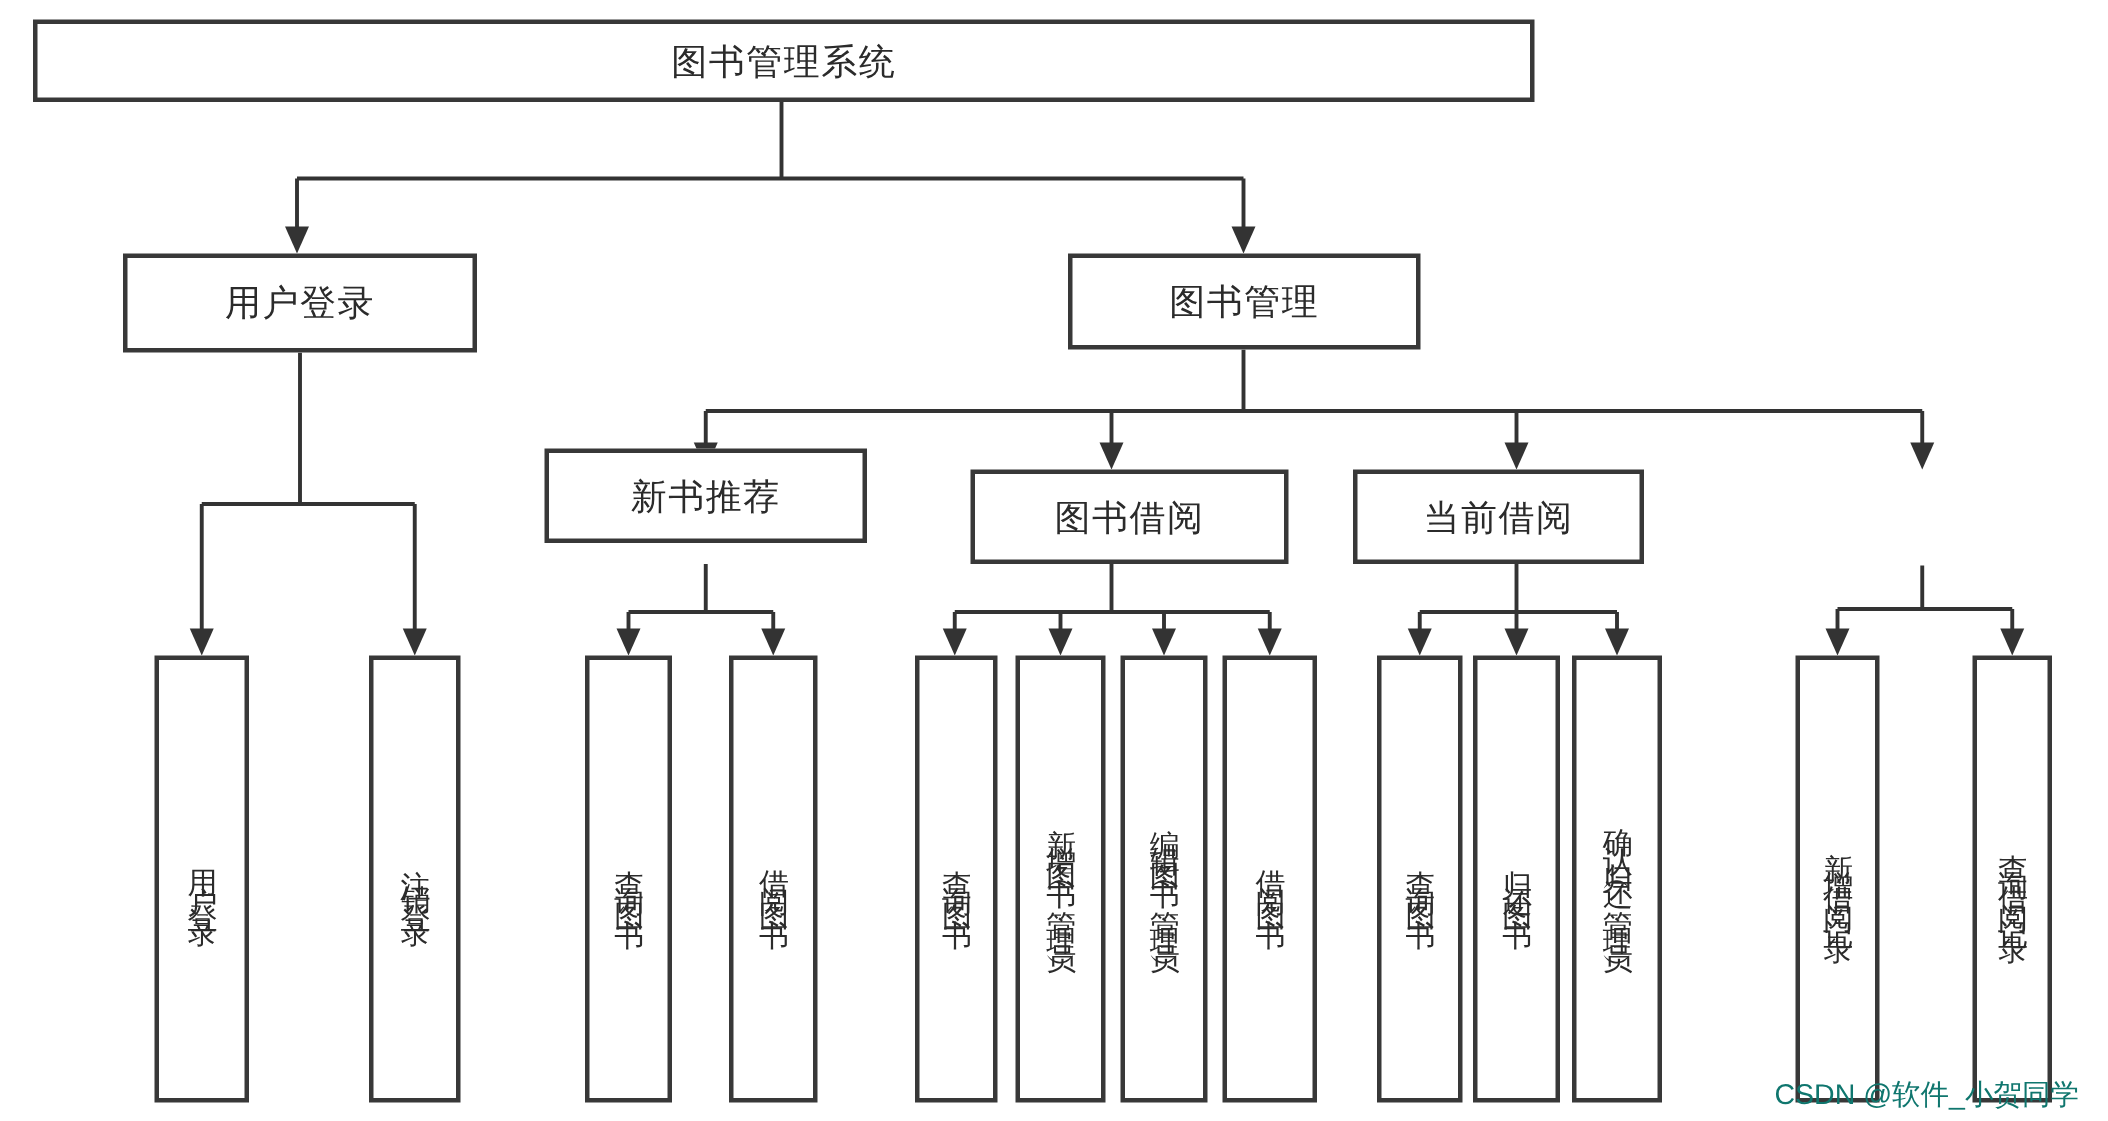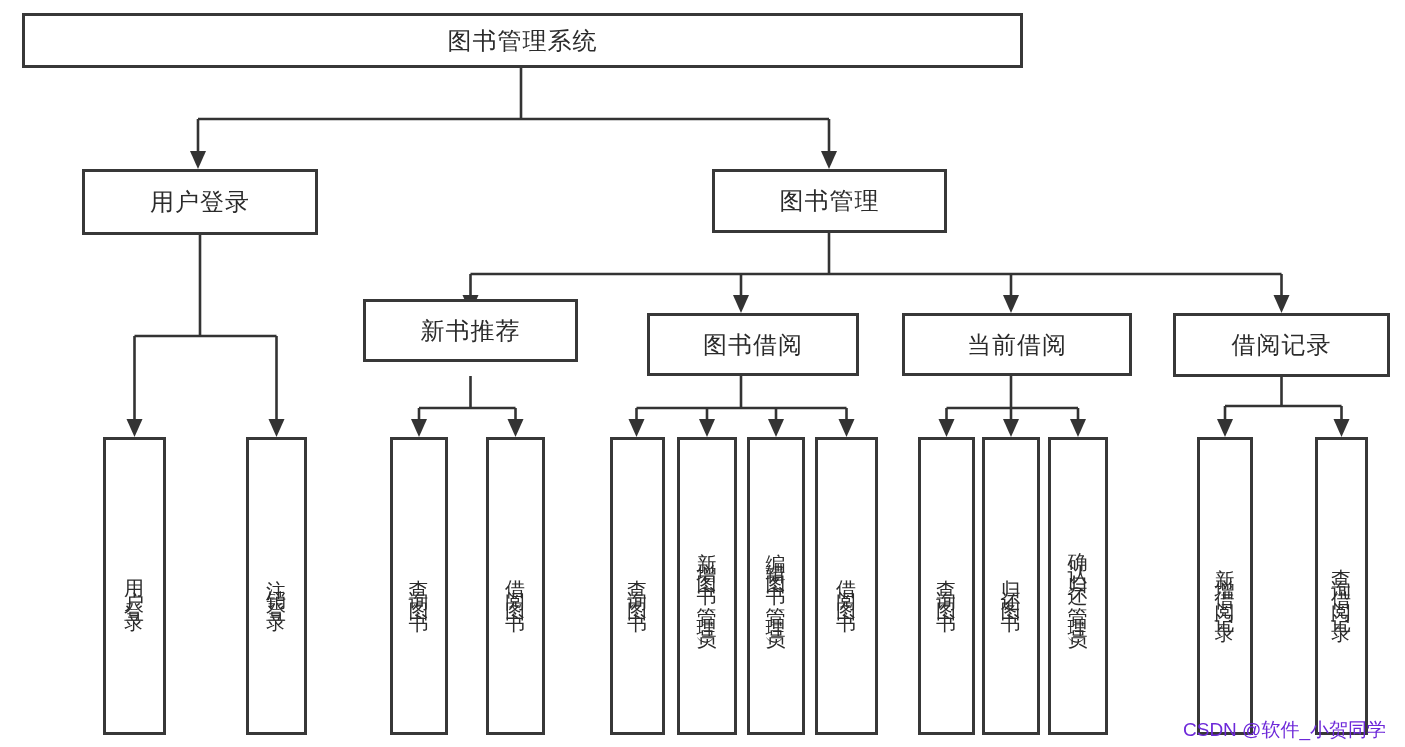--- a/index.html
+++ b/index.html
@@ -45,21 +45,21 @@
     writing-mode: vertical-rl;
     line-height: 1;
     letter-spacing: 11px;
     max-height: 292px;
   }
   .watermark {
     position: absolute;
     left: 1183px;
     top: 717px;
     font-size: 19px;
-    color: #6d28d9;
+    color: #0f766e;
     white-space: nowrap;
   }
 </style>
 </head>
 <body>
 
 <div class="stage">
 
   <svg class="connectors" viewBox="0 0 1405 747" xmlns="http://www.w3.org/2000/svg">
     <g stroke="#333333" stroke-width="2.6" fill="none">
@@ -137,25 +137,22 @@
   <div class="node h" style="left:712px; top:169px; width:235px; height:64px;text-align:right;">
     <span>图书管理</span>
   </div>
 
   <div class="node h" style="left:363px; top:299px; width:215px; height:63px;">
     <span>新书推荐</span>
   </div>
   <div class="node h" style="left:635px; top:313px; width:212px; height:63px;margin-left:12px;">
     <span>图书借阅</span>
   </div>
-  <div class="node h" style="left:902px; top:313px; width:230px; height:63px;">
+  <div class="node h" style="left:902px; top:313px; width:194px; height:63px;">
     <span>当前借阅</span>
-  </div>
-  <div class="node h" style="left:1173px; top:313px; width:217px; height:64px;">
-    <span>借阅记录</span>
   </div>
 
   <div class="node v" style="left:103px; top:437px; width:63px; height:298px;">
     <span class="vtext">用户登录</span>
   </div>
   <div class="node v" style="left:246px; top:437px; width:61px; height:298px;">
     <span class="vtext">注销登录</span>
   </div>
 
   <div class="node v" style="left:390px; top:437px; width:58px; height:298px;">

